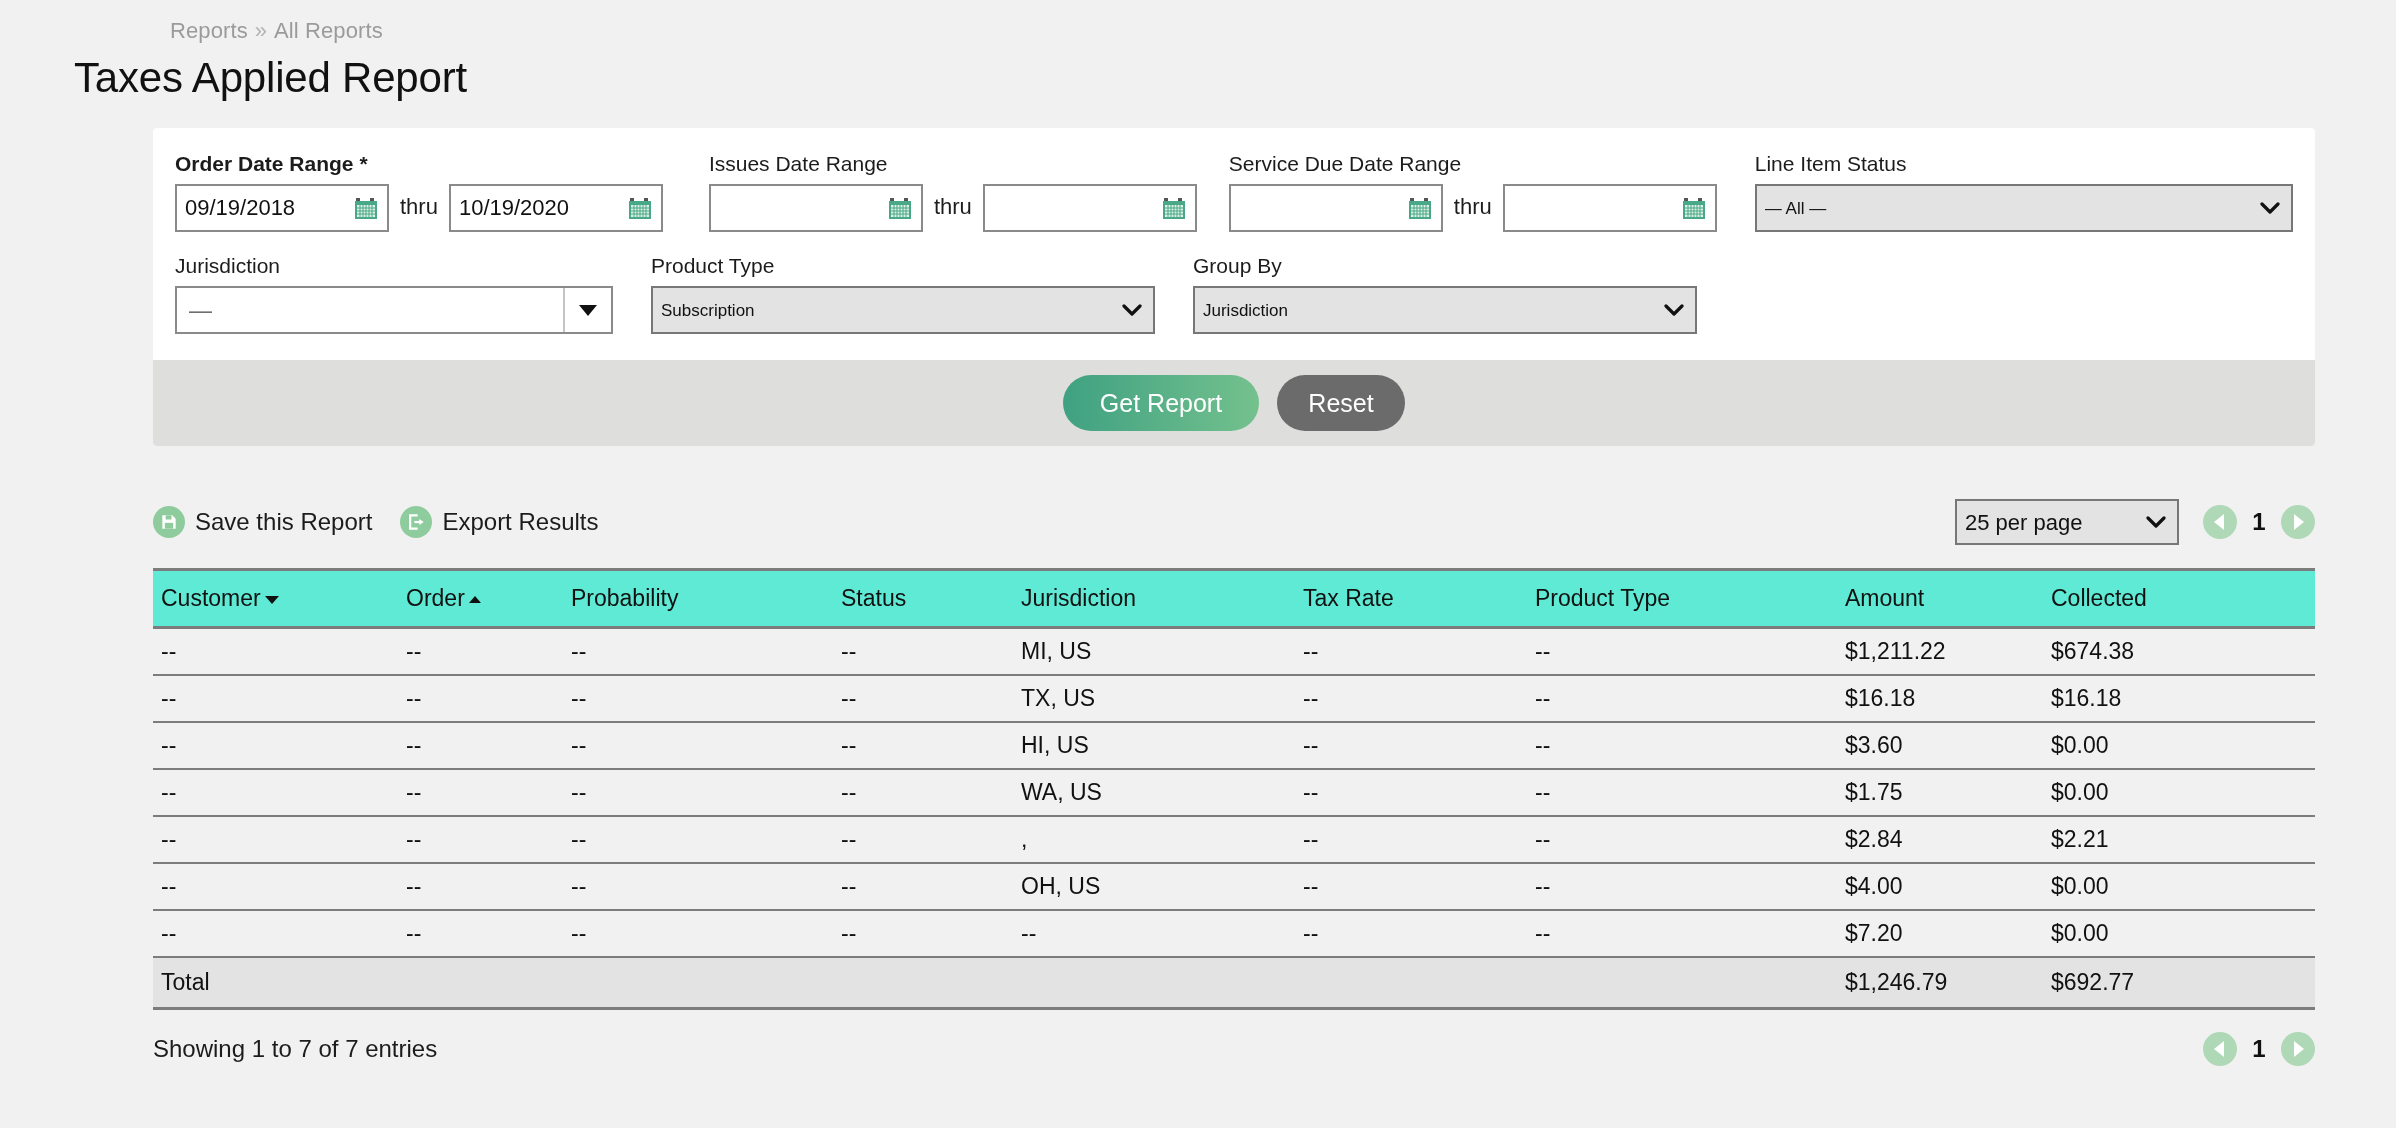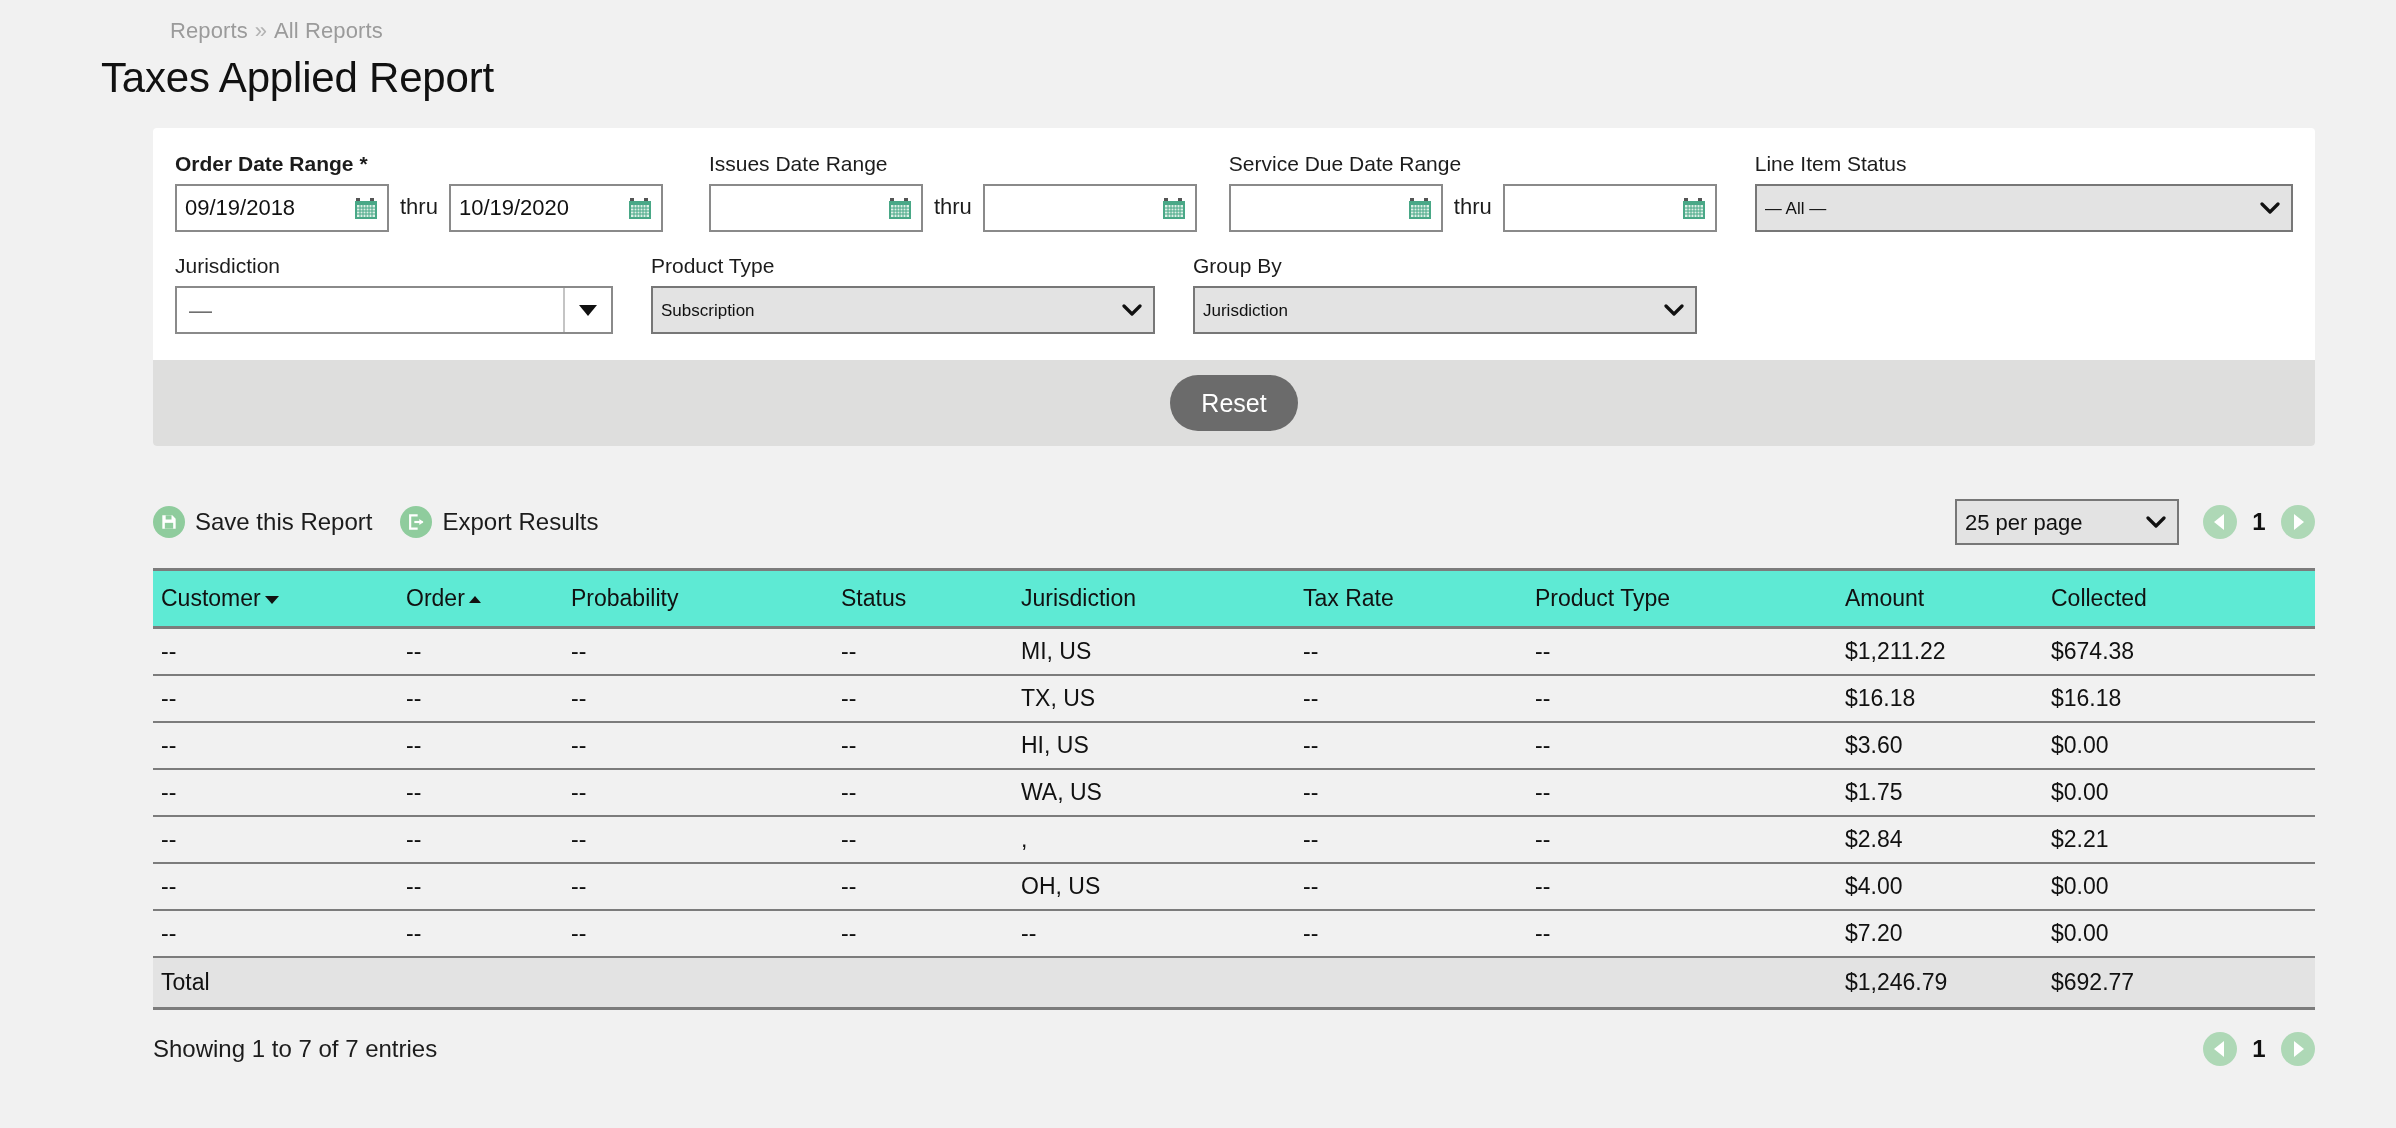--- a/index.html
+++ b/index.html
@@ -18,21 +18,21 @@
   
   .breadcrumb {
     padding: 18px 0 0 170px;
     font-size: 22px;
     color: #9b9b9b;
     letter-spacing: .1px;
   }
   .breadcrumb .crumb { color:#9b9b9b; }
   .breadcrumb .sep { margin: 0 7px; color:#b3b3b3; }
   .page-title {
-    margin: 10px 0 0 101px;
+    margin: 10px 0 0 74px;
     font-size: 42px;
     font-weight: 400;
     letter-spacing: -0.2px;
     color: #111;
   }
 
   
   .filter-card {
     margin: 26px 0 0 153px;
     width: 2162px;
@@ -480,20 +480,21 @@
             <svg class="chev" viewBox="0 0 20 12">
               <polyline points="2,2 10,10 18,2" fill="none" stroke="#111" stroke-width="3.2" stroke-linecap="round" stroke-linejoin="round"></polyline>
             </svg>
           </div>
         </div>
 
       </div>
     </div>
 
     <div class="action-bar">
+      <button class="btn btn-primary">Get Report</button>
       <button class="btn btn-secondary">Reset</button>
     </div>
   </div>
 
   <div class="results">
 
     <div class="toolbar">
       <a class="tool-link">
         <span class="circ">
           <svg viewBox="0 0 24 24" width="20" height="20">

